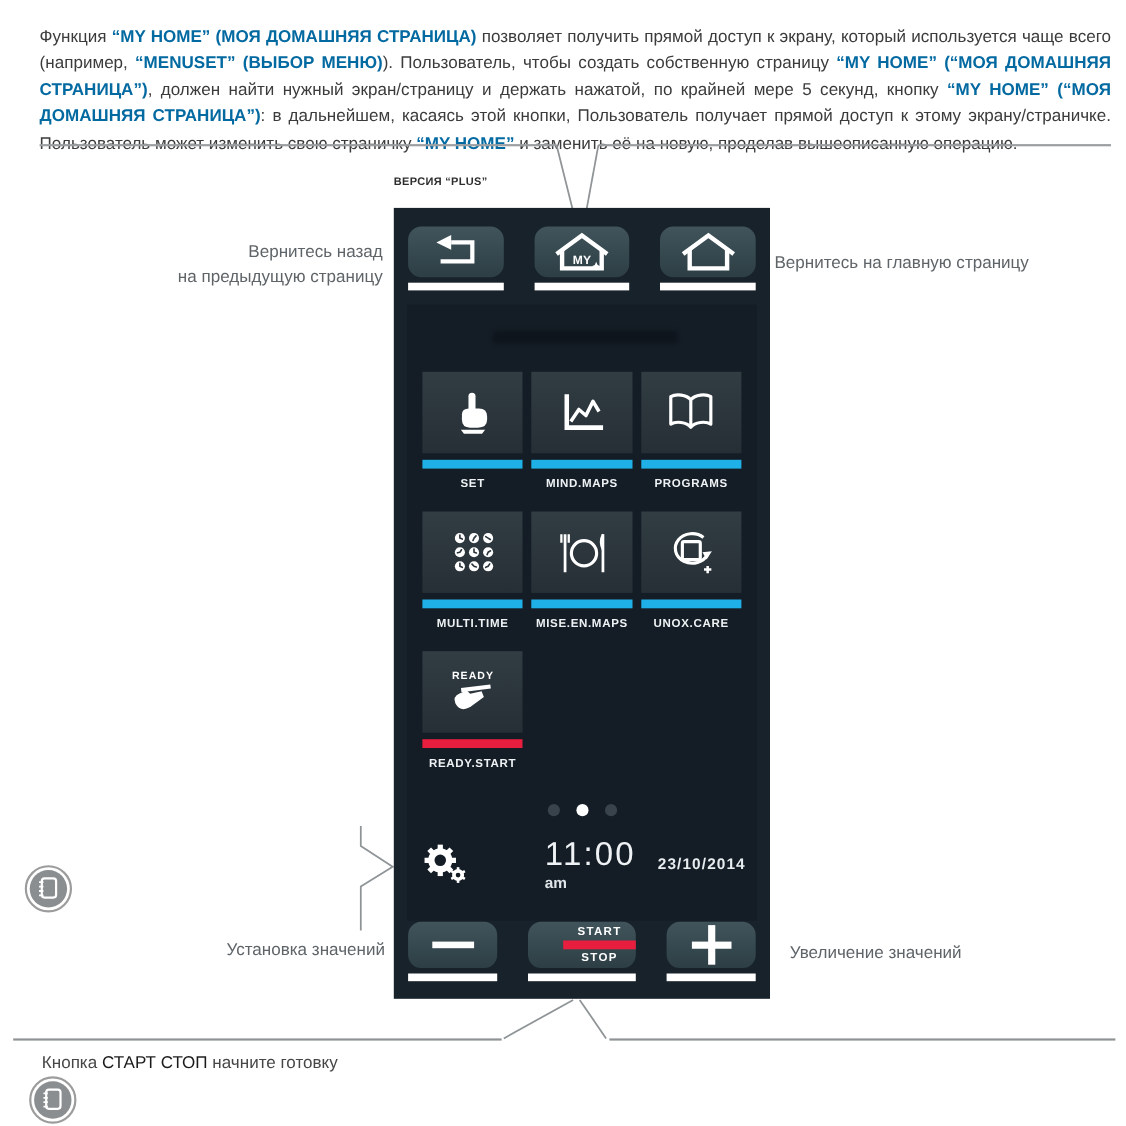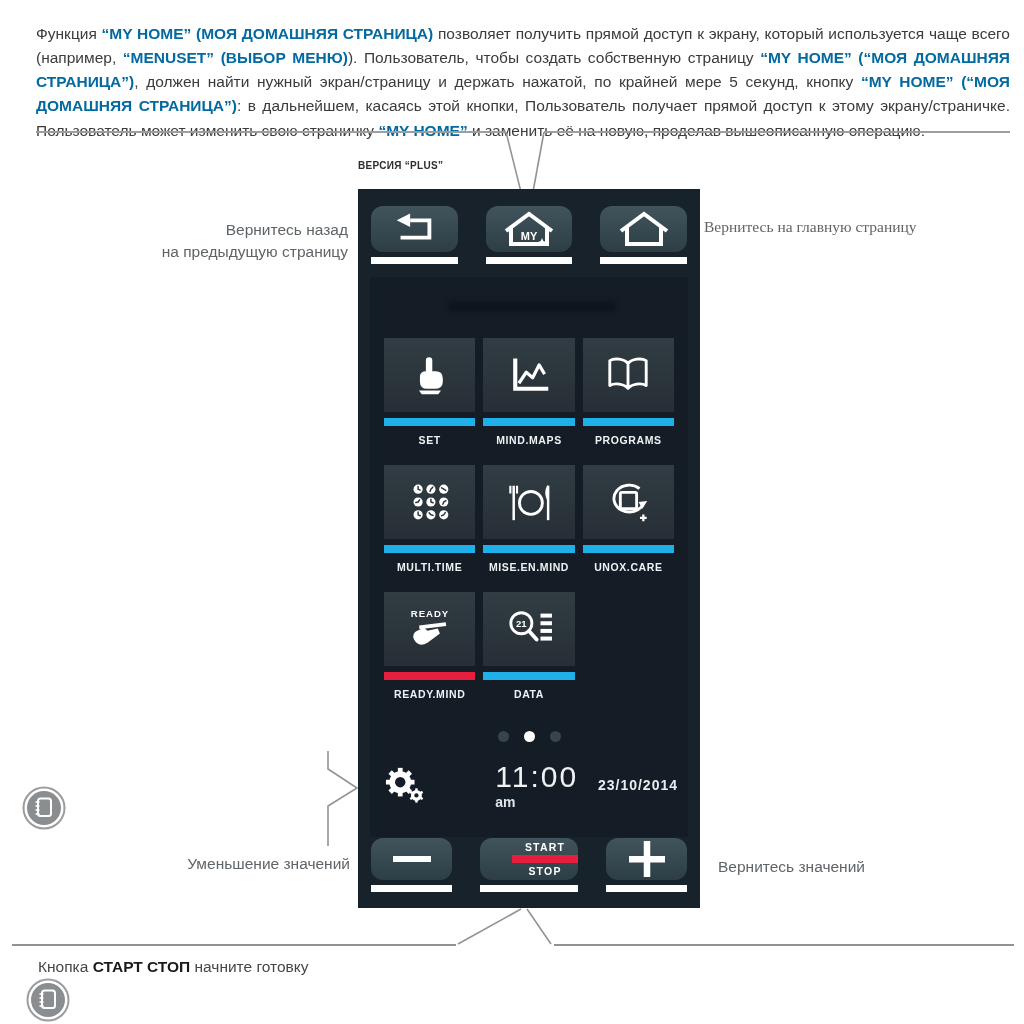--- a/index.html
+++ b/index.html
@@ -60,26 +60,26 @@
   .meridiem{font-size:14px;font-weight:bold;color:#dfe5e9;margin-left:9px;}
   .date{margin-left:auto;font-size:14px;font-weight:bold;letter-spacing:1px;color:#e8edf0;}
 
   .startstop{display:flex;flex-direction:column;align-items:center;justify-content:center;gap:2px;padding-left:32px;}
   .ss-label{font-size:10.5px;font-weight:bold;letter-spacing:1.2px;color:#fff;}
   .ss-bar{width:66px;height:8px;background:var(--danger,#e81e3e);}
 
   
   .ann{position:absolute;color:#5f6468;font-size:15.5px;line-height:1.4;}
   #ann-back{right:676px;top:219px;text-align:right;}
-  #ann-home{left:704px;top:216px;font-family:Liberation Serif, serif;}
+  #ann-home{left:704px;top:229px;}
   #ann-settings{left:28px;top:744px;}
   #ann-decrease{right:674px;top:853px;}
   #ann-increase{left:718px;top:856px;}
   #ann-start{left:38px;top:956px;color:#464646;}
-  #ann-start .b{font-weight:bold;color:#1a1a1a;}
+  #ann-start .b{font-weight:normal;color:#1a1a1a;}
   .manual{position:absolute;}
   #manual-settings{left:22px;top:786px;}
   #manual-start{left:26px;top:978px;}
 </style>
 </head>
 <body>
 
 <div class="page">
 
   <p class="intro"><span>Функция </span><span class="b">“MY HOME” (МОЯ ДОМАШНЯЯ СТРАНИЦА)</span><span> позволяет получить прямой доступ к экрану, который используется чаще всего (например, </span><span class="b">“MENUSET” (ВЫБОР МЕНЮ)</span><span>). Пользователь, чтобы создать собственную страницу </span><span class="b">“MY HOME” (“МОЯ ДОМАШНЯЯ СТРАНИЦА”)</span><span>, должен найти нужный экран/страницу и держать нажатой, по крайней мере 5 секунд, кнопку </span><span class="b">“MY HOME” (“МОЯ ДОМАШНЯЯ СТРАНИЦА”)</span><span>: в дальнейшем, касаясь этой кнопки, Пользователь получает прямой доступ к этому экрану/страничке. Пользователь может изменить свою страничку </span><span class="b">“MY HOME”</span><span> и заменить её на новую, проделав вышеописанную операцию.</span></p>
@@ -209,21 +209,21 @@
           <div class="tile">
             <svg width="48" height="44" viewBox="0 0 50 46">
               <line x1="9" y1="6" x2="9" y2="42" stroke="#fff" stroke-width="2.6"></line>
               <path d="M5.5 6 v8 M12.5 6 v8" stroke="#fff" stroke-width="2.2" fill="none"></path>
               <circle cx="27" cy="24" r="12" stroke="#fff" stroke-width="3" fill="none"></circle>
               <line x1="45" y1="6" x2="45" y2="42" stroke="#fff" stroke-width="2.6"></line>
               <path d="M45 6 q-4 7 0 15" stroke="#fff" stroke-width="2" fill="none"></path>
             </svg>
           </div>
           <div class="tile-bar"></div>
-          <div class="tile-label">MISE.EN.MIND</div>
+          <div class="tile-label">MISE.EN.MAPS</div>
         </div>
 
         <div class="cell">
           <div class="tile">
             <svg width="46" height="46" viewBox="0 0 48 48">
               <rect x="16" y="14" width="17" height="17" rx="1.5" stroke="#fff" stroke-width="3" fill="none"></rect>
               <path d="M36 10 A16 14 0 1 0 40 26" stroke="#fff" stroke-width="3" fill="none"></path>
               <polygon points="35,24 44,23 39,31" fill="#fff"></polygon>
               <path d="M40 37 v7 M36.5 40.5 h7" stroke="#fff" stroke-width="2.4" fill="none"></path>
             </svg>
@@ -236,40 +236,23 @@
           <div class="tile">
             <svg width="48" height="46" viewBox="0 0 50 46">
               <text x="25" y="11" text-anchor="middle" font-size="10" font-weight="bold" letter-spacing="1" fill="#fff" font-family="Liberation Sans, sans-serif">READY</text>
               <g transform="rotate(-7 25 30)">
                 <rect x="15" y="18" width="28" height="4" fill="#fff"></rect>
                 <path d="M8 32 q-2 -7 5 -9 l7 -2 3 3.5 11 -1 1.5 5.5 -14 8 q-10 4 -13.5 -5 z" fill="#fff"></path>
               </g>
             </svg>
           </div>
           <div class="tile-bar danger"></div>
-          <div class="tile-label">READY.MIND</div>
-        </div>
-
-        <div class="cell">
-          <div class="tile">
-            <svg width="48" height="44" viewBox="0 0 50 46">
-              <circle cx="17" cy="17" r="11" stroke="#fff" stroke-width="3" fill="none"></circle>
-              <line x1="25" y1="25" x2="33" y2="34" stroke="#fff" stroke-width="4" stroke-linecap="round"></line>
-              <text x="17" y="21" text-anchor="middle" font-size="10" font-weight="bold" fill="#fff" font-family="Liberation Sans, sans-serif">21</text>
-              <g stroke="#fff" stroke-width="4.2">
-                <line x1="37" y1="9" x2="49" y2="9"></line>
-                  <line x1="37" y1="17" x2="49" y2="17"></line>
-                <line x1="37" y1="25" x2="49" y2="25"></line>
-                  <line x1="37" y1="33" x2="49" y2="33"></line>
-              </g>
-            </svg>
-          </div>
-          <div class="tile-bar"></div>
-          <div class="tile-label">DATA</div>
-        </div>
+          <div class="tile-label">READY.START</div>
+        </div>
+
       </div>
     </div>
 
     <div class="dots">
       <div class="dot"></div>
       <div class="dot active"></div>
       <div class="dot"></div>
     </div>
 
     <div class="clock-row">
@@ -344,22 +327,22 @@
     <circle cx="22" cy="22" r="17" fill="#8a8e90"></circle>
     <rect x="16" y="12.5" width="13" height="17.5" rx="2.5" stroke="#fff" stroke-width="2" fill="none"></rect>
     <g stroke="#fff" stroke-width="1.6">
       <line x1="13.5" y1="16" x2="17.5" y2="16"></line>
         <line x1="13.5" y1="20" x2="17.5" y2="20"></line>
       <line x1="13.5" y1="24" x2="17.5" y2="24"></line>
         <line x1="13.5" y1="28" x2="17.5" y2="28"></line>
     </g>
   </svg>
 
-  <div class="ann" id="ann-decrease">Уменьшение значений</div>
-  <div class="ann" id="ann-increase">Вернитесь значений</div>
+  <div class="ann" id="ann-decrease">Установка значений</div>
+  <div class="ann" id="ann-increase">Увеличение значений</div>
 
   <div class="ann" id="ann-start"><span>Кнопка </span><span class="b">СТАРТ СТОП</span><span> начните готовку</span></div>
 
   <svg class="manual" id="manual-start" width="44" height="44" viewBox="0 0 44 44">
     <circle cx="22" cy="22" r="20.5" stroke="#9c9c9c" stroke-width="2" fill="none"></circle>
     <circle cx="22" cy="22" r="17" fill="#8a8e90"></circle>
     <rect x="16" y="12.5" width="13" height="17.5" rx="2.5" stroke="#fff" stroke-width="2" fill="none"></rect>
     <g stroke="#fff" stroke-width="1.6">
       <line x1="13.5" y1="16" x2="17.5" y2="16"></line>
         <line x1="13.5" y1="20" x2="17.5" y2="20"></line>

